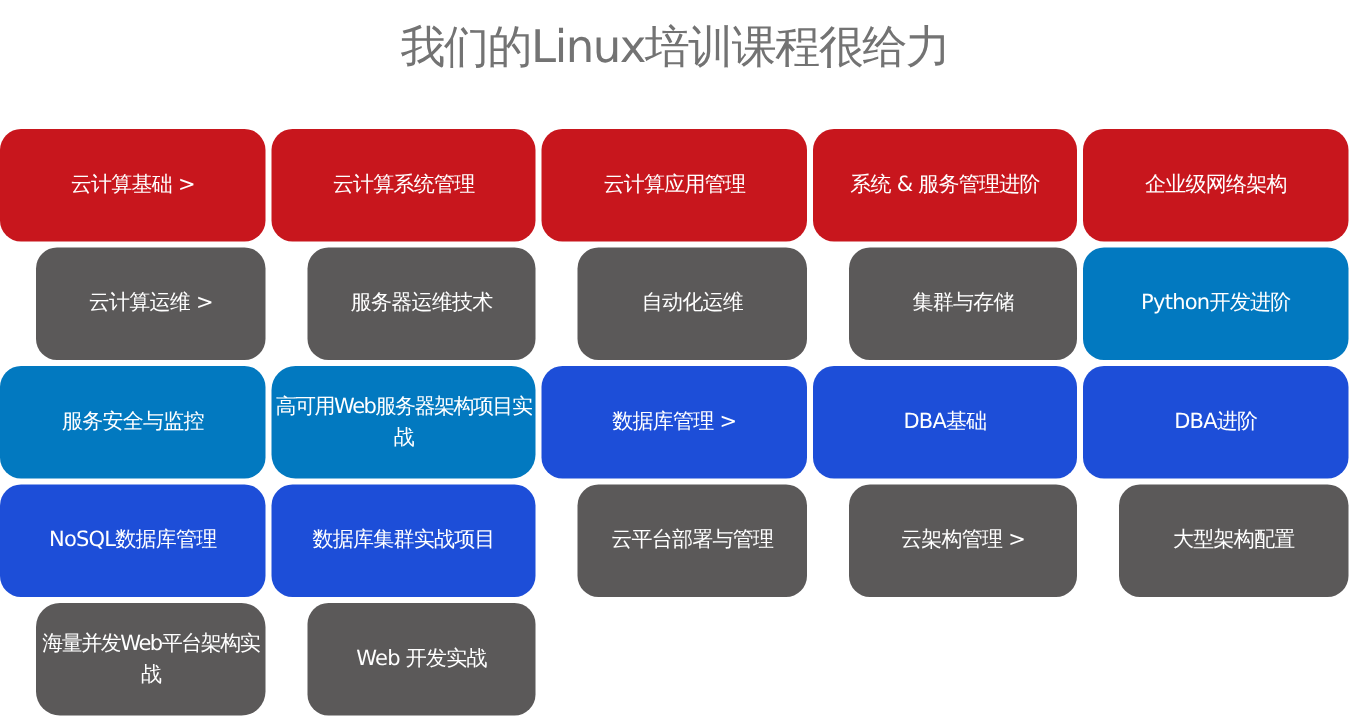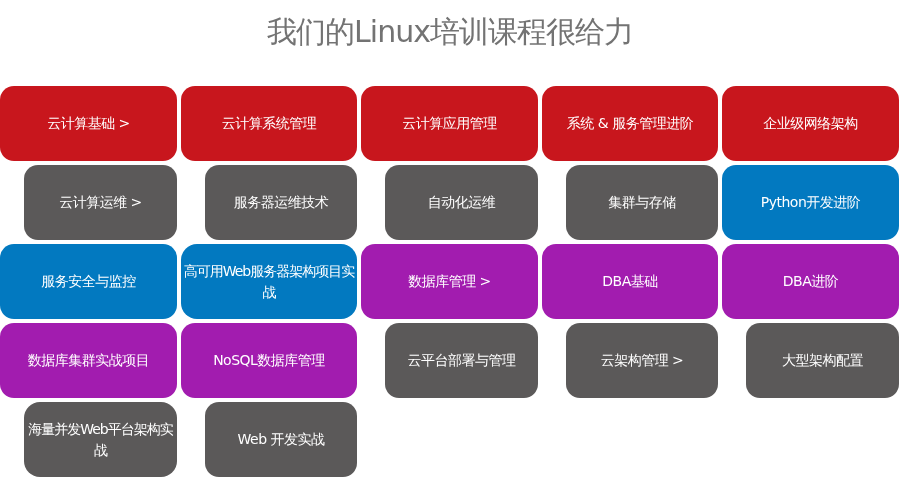--- a/index.html
+++ b/index.html
@@ -44,21 +44,21 @@
       line-height: 21px;
       padding: 0 6px;
       box-sizing: border-box;
       cursor: pointer;
       letter-spacing: -0.5px;
     }
     .tile.long { font-size: 14px; letter-spacing: -1px; padding: 0 2px; border-radius: 16px; }
     .red   { background: #c8161d; }
     .gray  { background: #5b5959; margin-left: 24px; }
     .blue  { background: #0279c0; }
-    .green { background: #a21caf; }
+    .green { background: #1d4ed8; }
   </style>
 </head>
 <body>
 
 <div class="page-title">我们的Linux培训课程很给力</div>
 
 <div class="grid">
 
   <div class="tile red">云计算基础 &gt;</div>
   <div class="tile red">云计算系统管理</div>
@@ -71,21 +71,21 @@
   <div class="tile gray">自动化运维</div>
   <div class="tile gray">集群与存储</div>
 
   <div class="tile blue">Python开发进阶</div>
   <div class="tile blue">服务安全与监控</div>
   <div class="tile blue long">高可用Web服务器架构项目实战</div>
 
   <div class="tile green">数据库管理 &gt;</div>
   <div class="tile green">DBA基础</div>
   <div class="tile green">DBA进阶</div>
+  <div class="tile green">NoSQL数据库管理</div>
   <div class="tile green">数据库集群实战项目</div>
-  <div class="tile green">NoSQL数据库管理</div>
 
   <div class="tile gray">云平台部署与管理</div>
   <div class="tile gray">云架构管理 &gt;</div>
   <div class="tile gray">大型架构配置</div>
   <div class="tile gray long">海量并发Web平台架构实战</div>
   <div class="tile gray">Web 开发实战</div>
 </div>
 
 </body></html>

